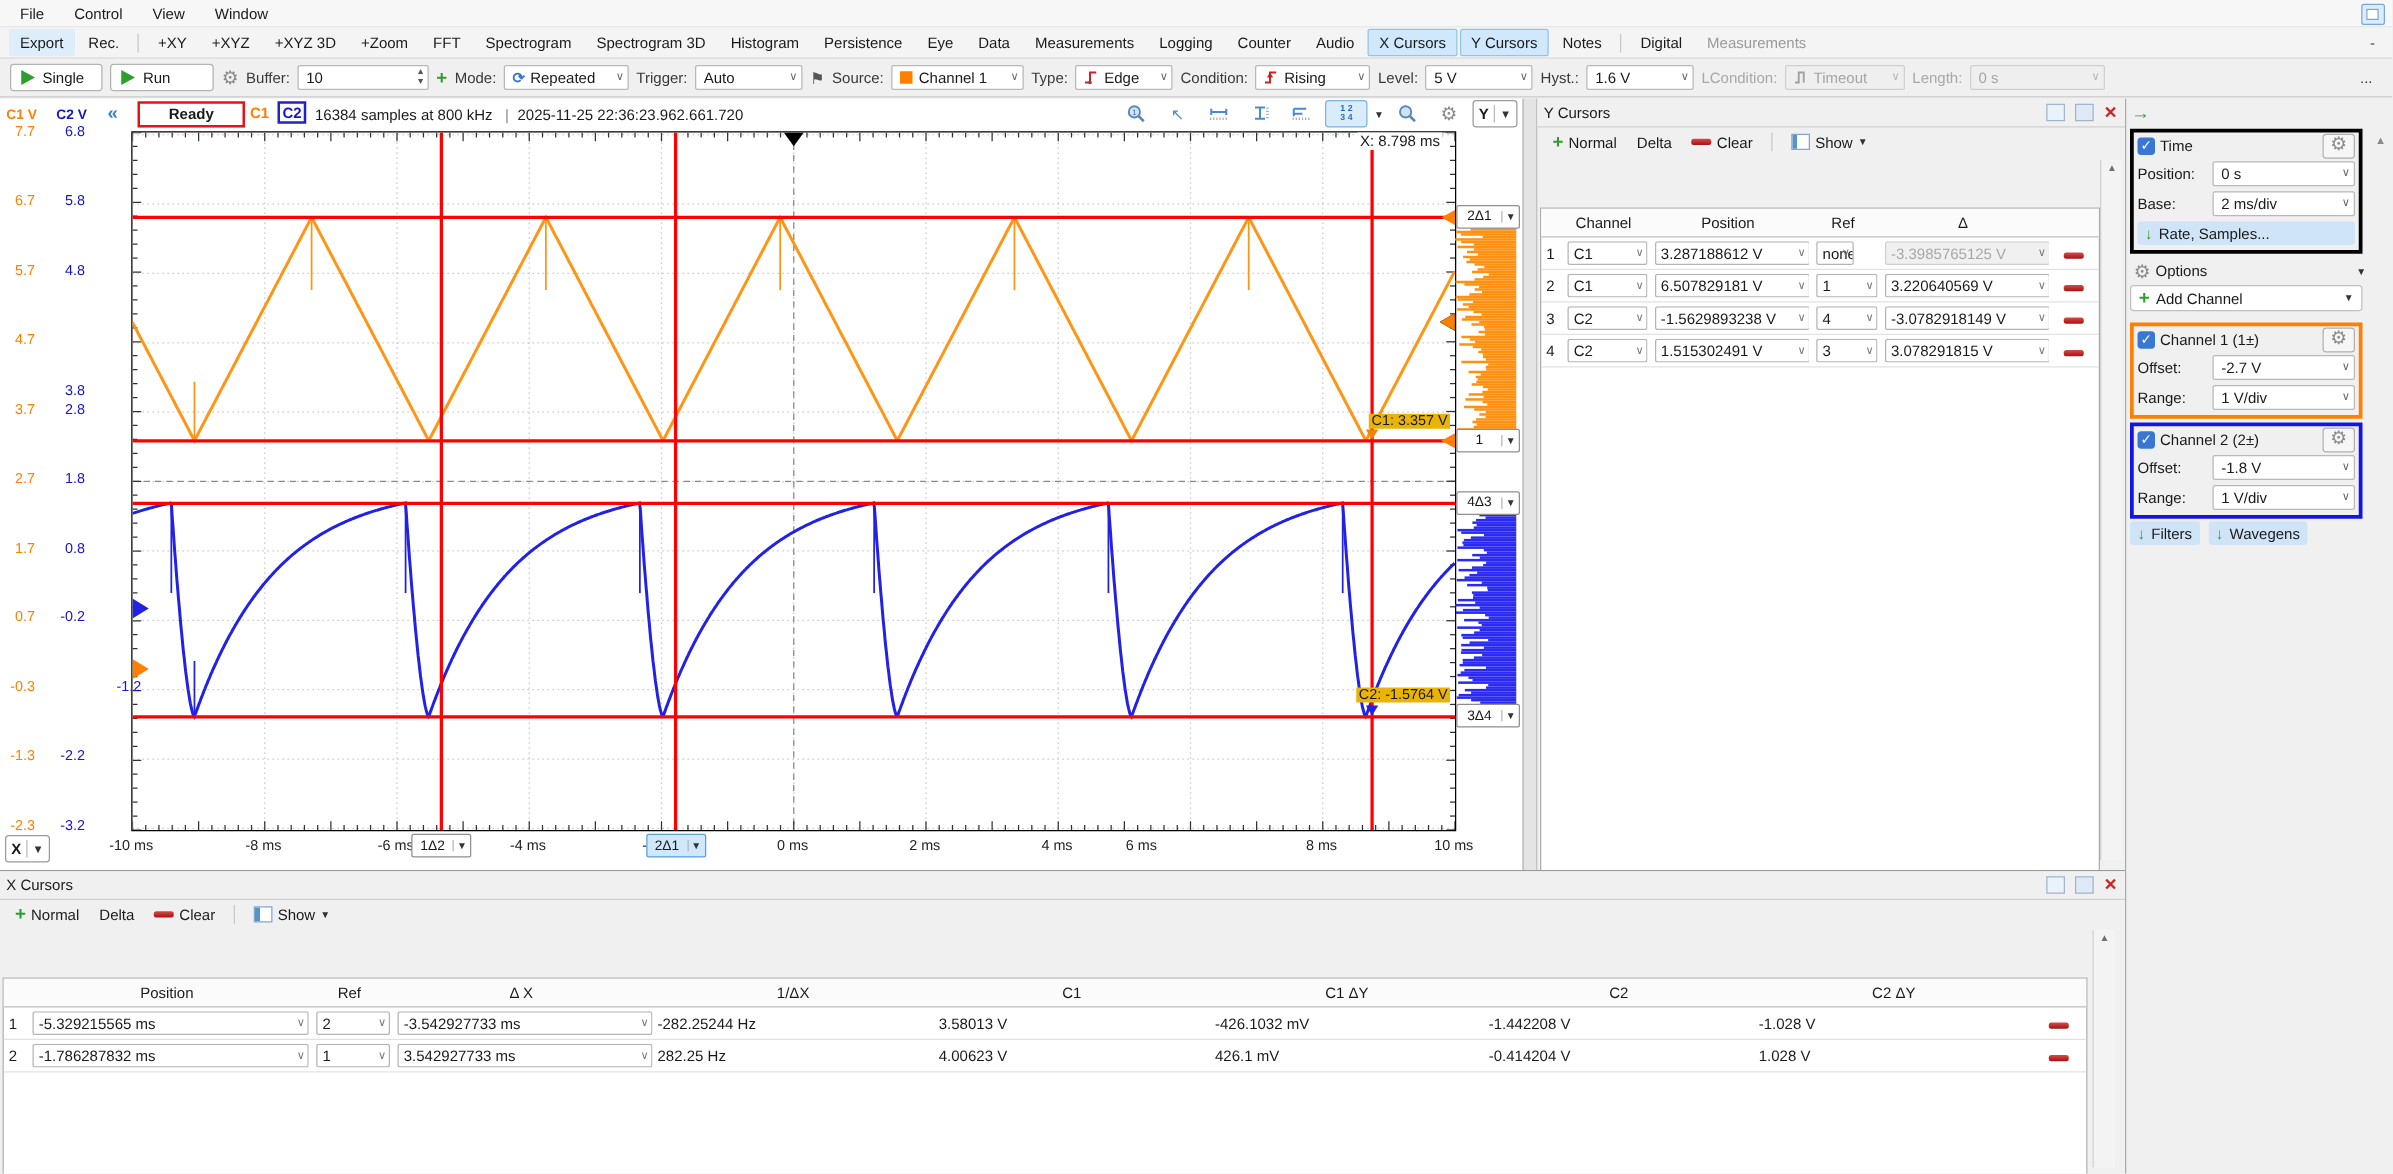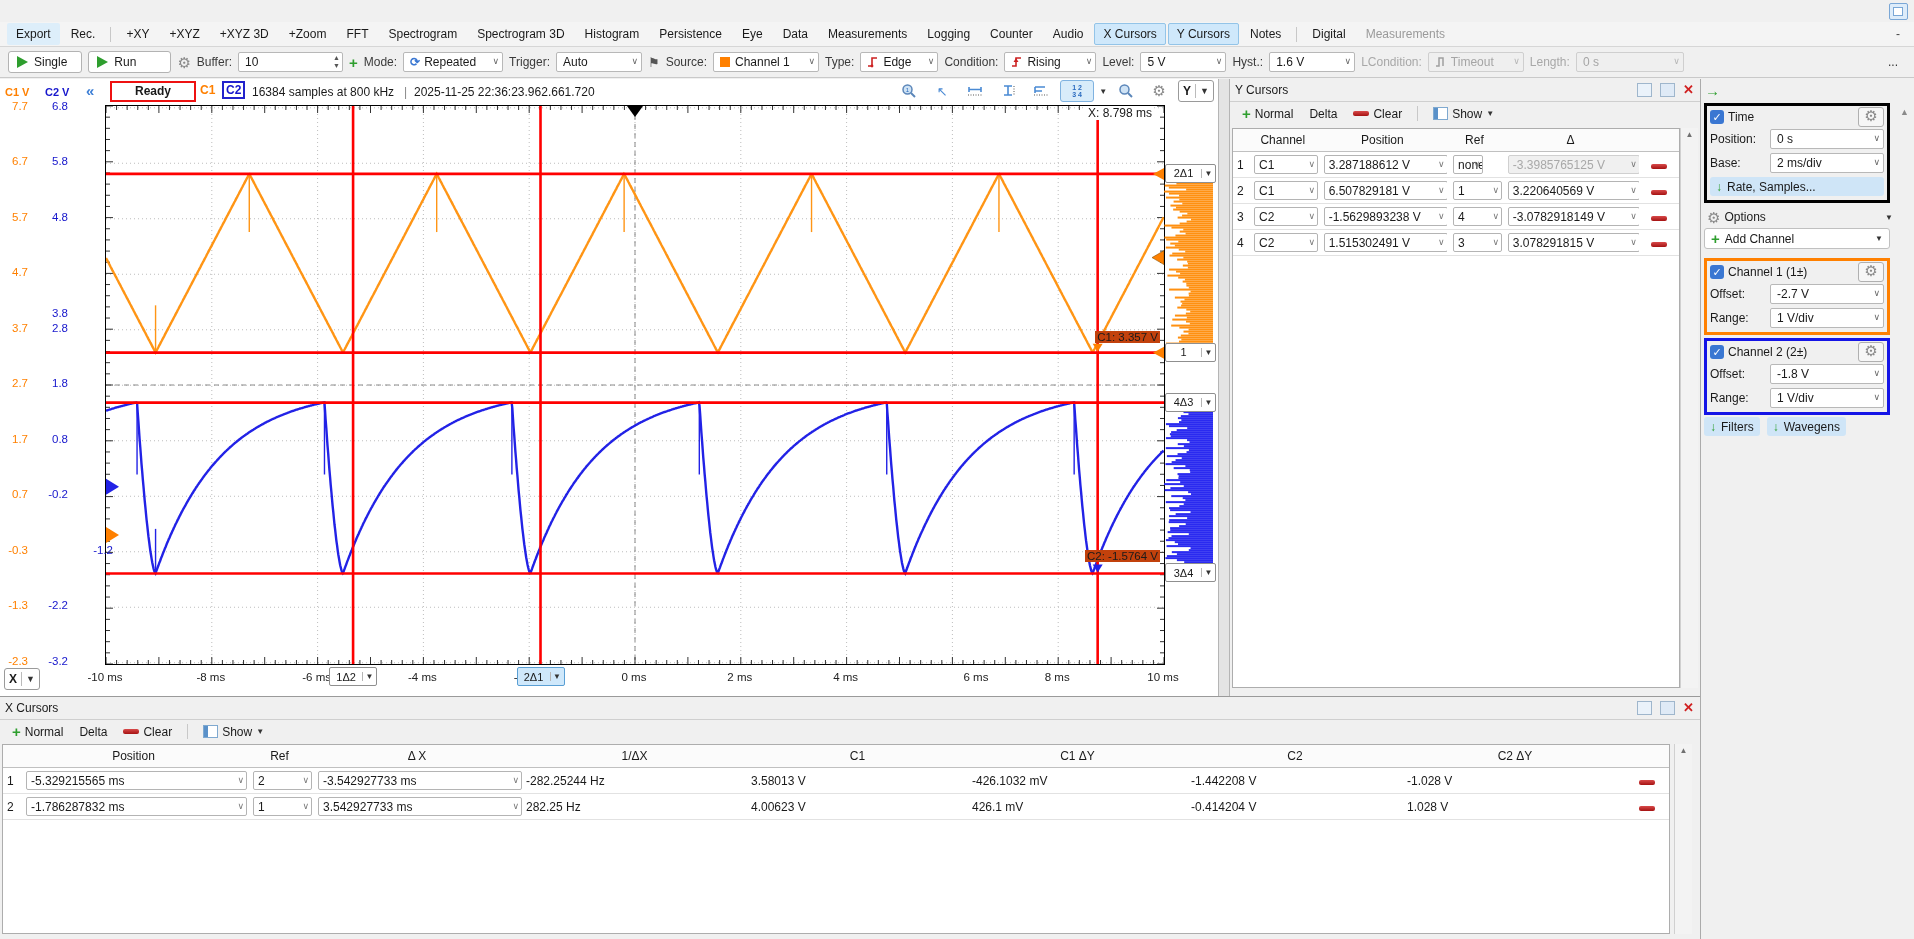--- a/index.html
+++ b/index.html
@@ -58,37 +58,37 @@
   #plot-frame{position:absolute;left:105px;top:26px;width:1058px;height:558px;border:1px solid #000;box-sizing:content-box;}
   .ytick{position:absolute;width:26px;text-align:right;font-size:11.5px;}
   .ytick.c1{color:#ff8000;left:2px;}
   .ytick.c2{color:#1616cc;left:42px;}
   .xtick{position:absolute;top:592px;width:60px;text-align:center;font-size:11.5px;color:#222;}
   #xbtn{position:absolute;left:4px;top:589px;}
   .tagbox{position:absolute;height:17px;background:#fff;border:1px solid #8f8f8f;border-radius:2px;display:flex;align-items:center;z-index:5;font-size:11px;}
   .tagbox .tg-lb{flex:1;text-align:center;padding:0 2px;}
   .tagbox .tg-ar{width:13px;text-align:center;border-left:1px solid #b5b5b5;color:#333;font-size:8px;}
   .tagbox.sel{background:#cfe8fb;border-color:#5a9fd4;}
-  .readout{position:absolute;background:#c2410c;padding:0 2px;z-index:6;font-size:11.5px;}
+  .readout{position:absolute;background:#eab308;padding:0 2px;z-index:6;font-size:11.5px;}
   #hist-wrap{position:absolute;left:1164px;top:26px;width:52px;height:558px;}
   
   #vsplit{position:absolute;left:1218px;top:79px;width:12px;height:617px;background:#e4e4e4;border-left:1px solid #b5b5b5;border-right:1px solid #b5b5b5;box-sizing:border-box;}
   
   .dock{position:absolute;background:#f0f0f0;box-sizing:border-box;}
   .titlebar{position:absolute;left:0;top:0;right:0;height:22px;border-bottom:1px solid #cfcfcf;background:#f0f0f0;}
   .titlebar .t-label{position:absolute;left:5px;top:4px;}
   .t-btns{position:absolute;right:6px;top:4px;display:flex;gap:8px;align-items:center;}
   .wbtn{width:13px;height:12px;border:1px solid #9fb6cc;background:#eaf2fa;position:relative;}
   .wbtn.b2{background:#dfeaf6;}
   .wclose{color:#d02020;font-weight:bold;font-size:13px;line-height:12px;}
   .ptb{position:absolute;left:0;top:22px;right:0;height:25px;display:flex;align-items:center;gap:4px;padding-left:6px;}
   .ptb .it{display:flex;align-items:center;gap:4px;padding:2px 6px;}
   .red-dash{width:16px;height:5px;background:linear-gradient(#d84a4a,#a51212);border-radius:2px;display:inline-block;}
   .list-ico{width:13px;height:11px;border:1px solid #7fa9d0;background:linear-gradient(90deg,#5a91c9 0 4px,#fff 4px);display:inline-block;}
-  .cur-table{position:absolute;background:#fff;border:1px solid #adadad;box-sizing:border-box;}
+  .cur-table{position:absolute;background:#fff;border:1px solid #adadad;box-sizing:border-box;margin-top:38px;}
   .trow{display:flex;align-items:center;border-bottom:1px solid #e2e2e2;}
   .trow.hdr{border-bottom:1px solid #c0c0c0;}
   .tcell{box-sizing:border-box;padding:0 4px;overflow:hidden;white-space:nowrap;}
   .tcell.center{text-align:center;}
   .cell-select{position:relative;height:19px;background:#fff;border:1px solid #b4b4b4;border-radius:2px;display:flex;align-items:center;padding:0 14px 0 4px;box-sizing:border-box;margin:0 2px;overflow:hidden;white-space:nowrap;}
   .cell-select .chev{position:absolute;right:2px;top:3px;color:#777;font-size:9px;}
   .cell-select.dis{background:#f0f0f0;color:#a8a8a8;border-color:#d0d0d0;}
   .scrollcol{position:absolute;width:17px;background:#f3f3f3;border-left:1px solid #d0d0d0;}
   .scrollcol .sa{position:absolute;left:0;right:0;top:2px;text-align:center;color:#707070;font-size:8px;}
   
@@ -101,20 +101,26 @@
   .gearbtn{margin-left:auto;width:24px;height:18px;border:1px solid #b0b0b0;border-radius:3px;background:#f6f6f6;text-align:center;}
   .bluebtn{background:#cfe5f7;border-radius:3px;display:flex;align-items:center;gap:5px;padding:0 6px;height:19px;box-sizing:border-box;}
   .gdown{color:#2e9e2e;font-weight:bold;}
   .whitebtn{background:#fff;border:1px solid #c0c0c0;border-radius:3px;display:flex;align-items:center;gap:5px;padding:0 6px;height:21px;box-sizing:border-box;}
 </style>
 </head>
 <body>
 
 <div id="app">
 
+  <div id="menubar">
+      <span class="menu-item">File</span>
+      <span class="menu-item">Control</span>
+      <span class="menu-item">View</span>
+      <span class="menu-item">Window</span>
+    </div>
   <div id="win-restore"></div>
 
   <div id="viewbar">
       <span class="view-item hl">Export</span>
       <span class="view-item">Rec.</span>
       <span class="vsep"></span>
       <span class="view-item">+XY</span>
       <span class="view-item">+XYZ</span>
       <span class="view-item">+XYZ 3D</span>
       <span class="view-item">+Zoom</span>
@@ -664,21 +670,21 @@
       </div>
     <div id="x-ticks">
         <div class="xtick" style="left: 75px;">-10 ms</div>
         <div class="xtick" style="left: 180.8px;">-8 ms</div>
         <div class="xtick" style="left: 286.6px;">-6 ms</div>
         <div class="xtick" style="left: 392.4px;">-4 ms</div>
         <div class="xtick" style="left: 498.2px;">-2 ms</div>
         <div class="xtick" style="left: 604px;">0 ms</div>
         <div class="xtick" style="left: 709.8px;">2 ms</div>
         <div class="xtick" style="left: 815.6px;">4 ms</div>
-        <div class="xtick" style="left: 946px;">6 ms</div>
+        <div class="xtick" style="left: 883px;">6 ms</div>
         <div class="xtick" style="left: 1027.2px;">8 ms</div>
         <div class="xtick" style="left: 1133px;">10 ms</div>
       </div>
 
     <span class="yx-btn" id="xbtn">
         <span>X</span>
         <span class="dv"></span>
         <span class="ch">▼</span>
       </span>
 

